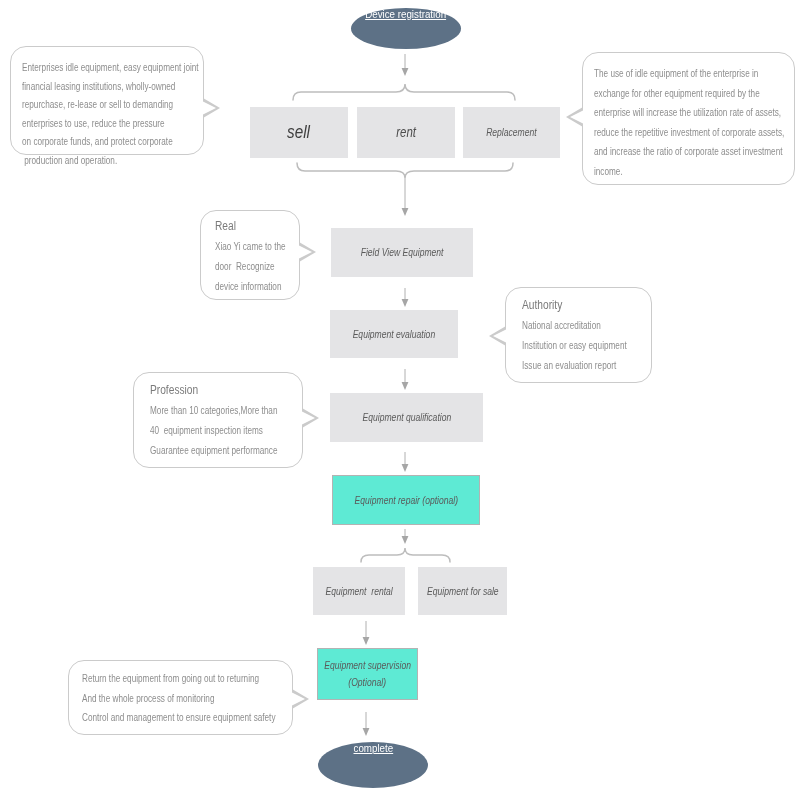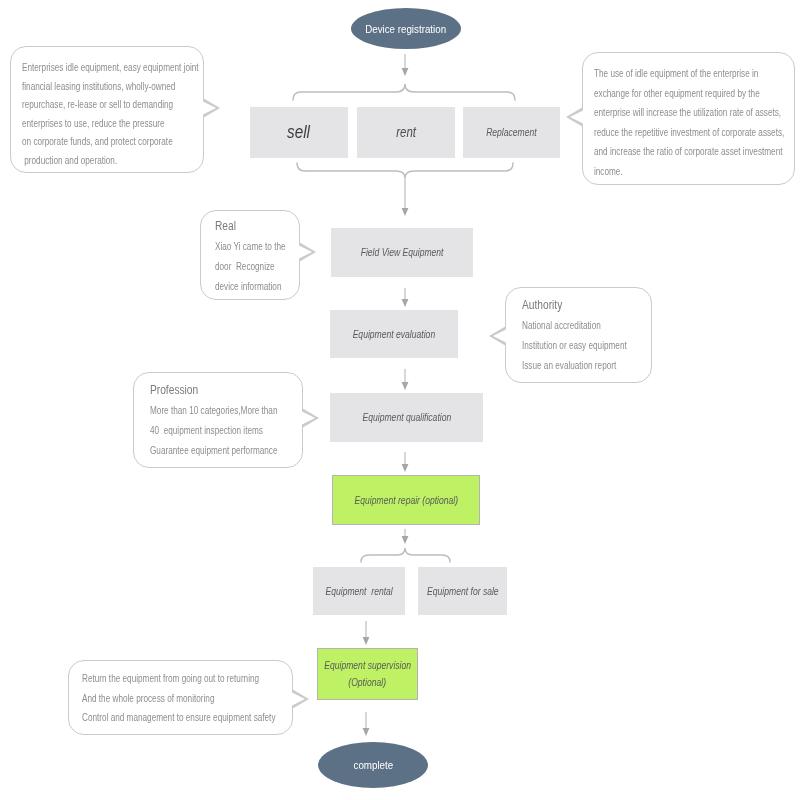--- a/index.html
+++ b/index.html
@@ -5,31 +5,31 @@
   html,body{margin:0;padding:0;background:#fff;}
   .canvas{
     position:relative;width:800px;height:800px;background:#ffffff;
     font-family:"Liberation Sans",sans-serif;overflow:hidden;
   }
   .connectors{position:absolute;left:0;top:0;pointer-events:none;}
 
   
   .oval{
     position:absolute;border-radius:50%;background:#5d7186;
-    display:flex;align-items:center;justify-content:center;color:#fff;
+    display:flex;justify-content:center;color:#fff;text-decoration:underline;
   }
   .oval span{font-size:11.5px;white-space:pre;transform:scaleX(.85);transform-origin:center;}
 
   
   .node{
     position:absolute;background:#e4e4e6;display:flex;flex-direction:column;
     align-items:center;justify-content:center;color:#5a5a5a;box-sizing:border-box;font-style:italic;
   }
   .node span{font-size:11px;white-space:pre;transform:scaleX(.78);transform-origin:center;line-height:17px;}
-  .node.outline{background:#bef264;border:1px solid #b3b3b3;}
+  .node.outline{background:#5eead4;border:1px solid #b3b3b3;}
   .node.big span{font-size:18px;color:#3e3e3e;transform:scaleX(.85);}
   .node.mid span{font-size:14px;color:#4c4c4c;transform:scaleX(.82);}
 
   
   .callout{
     position:absolute;background:#fff;border:1.5px solid #cbcbcb;border-radius:16px;
     box-sizing:border-box;
   }
   .callout .body{padding:11px 6px 0 11px;}
   .callout p{
@@ -132,21 +132,21 @@
     <span>Equipment  rental</span>
   </div>
   <div class="node" style="left:418px;top:567px;width:89px;height:48px">
     <span>Equipment for sale</span>
   </div>
   <div class="node outline" style="left:317px;top:648px;width:101px;height:52px">
     <span>Equipment supervision</span>
     <span>(Optional)</span>
   </div>
 
-  <div class="callout tail-right" style="left:10px;top:46px;width:194px;height:127px;--tt:51px">
+  <div class="callout tail-right" style="left:10px;top:46px;width:194px;height:109px;--tt:51px">
     <div class="body">
       <p>Enterprises idle equipment, easy equipment joint</p>
       <p>financial leasing institutions, wholly-owned</p>
       <p>repurchase, re-lease or sell to demanding</p>
       <p>enterprises to use, reduce the pressure</p>
       <p>on corporate funds, and protect corporate</p>
       <p> production and operation.</p>
     </div>
   </div>
 

